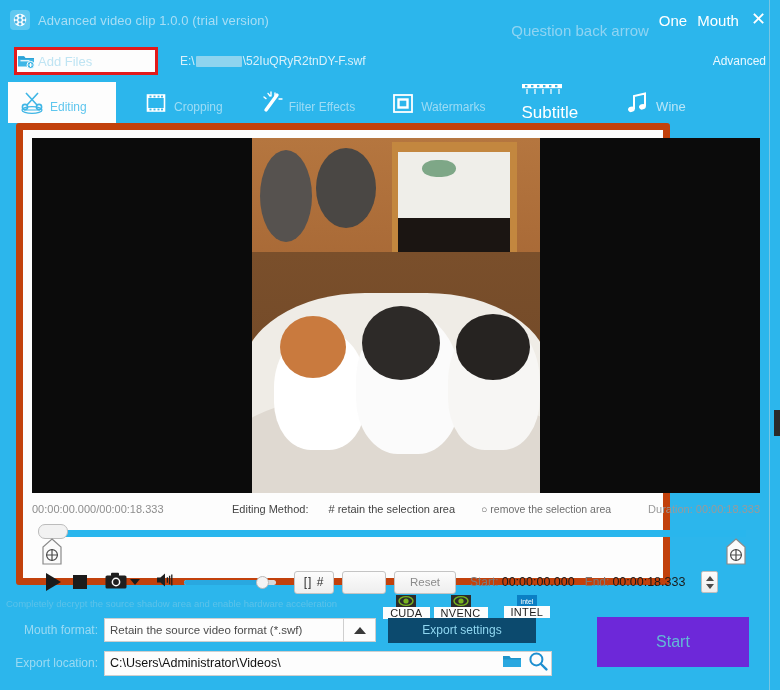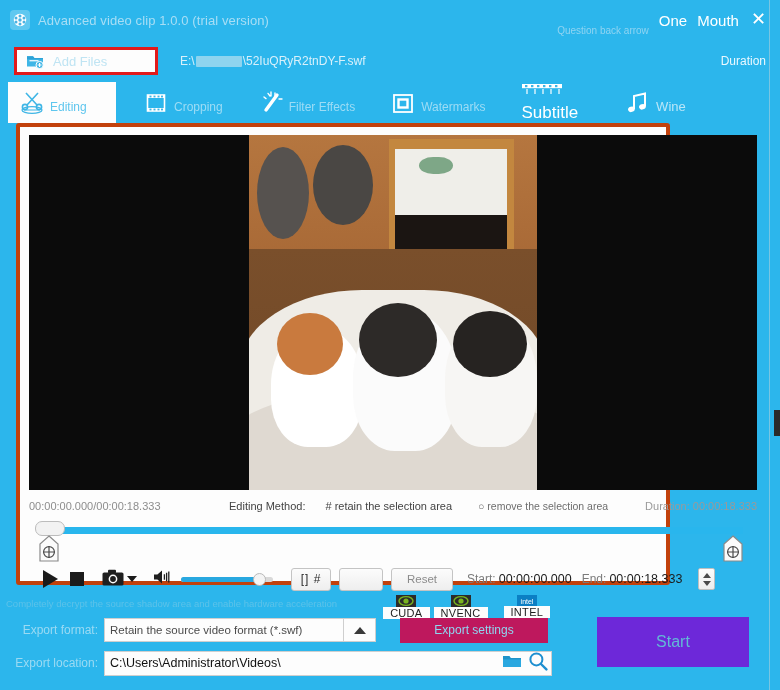--- a/index.html
+++ b/index.html
@@ -29,43 +29,42 @@
     flex:0 0 auto;
   }
   .app-icon svg { display:block; }
   .app-title {
     font-size:13px; color:#a8def5; letter-spacing:.1px; white-space:nowrap;
   }
   .title-right {
     margin-left:auto; display:flex; align-items:center; gap:10px;
     padding-right:12px;
   }
-  .tr-small { font-size:10px; color:#8fd4f2; white-space:nowrap;margin-top:20px; }
+  .tr-small { font-size:15px; color:#8fd4f2; white-space:nowrap;margin-top:20px; }
   .tr-item { font-size:15px; color:#ffffff; white-space:nowrap; }
   .close-x {
     font-size:18px; color:#ffffff; line-height:1; font-weight:400;
     padding:0 2px 2px 2px; cursor:default;
   }
 
   
   .addrow {
     position:absolute; left:0; top:40px; width:780px; height:42px;
     display:flex; align-items:center;
   }
   .addfiles-wrap {
     position:relative; margin-left:14px;
     border:3px solid #e21a1a; padding:0;
     width:144px; height:28px;
     display:flex; align-items:center;
     background:#fbfbfb;
   }
   .addfiles-btn {
     width:100%; height:100%;
-    display:flex; align-items:center; gap:9px;
-    padding-left:9px;
+    display:flex; align-items:center; gap:3px;
     background:#fdfdfd;
   }
   .af-icon { width:18px; height:16px; flex:0 0 auto; }
   .af-label { font-size:13px; color:#bfe4f3; white-space:nowrap; }
   .filepath {
     margin-left:22px; font-size:12px; color:#d8f0fb; white-space:nowrap;
     display:flex; align-items:center;
   }
   .redact {
     display:inline-block; width:46px; height:11px;
@@ -89,21 +88,21 @@
   .tab.active { background:#fdfdfd; }
   .tab-ico { width:28px; height:26px; display:flex; align-items:center; justify-content:center; flex:0 0 auto; }
   .tab-label { font-size:12px; color:#9ddcf5; white-space:nowrap;margin-top:8px; }
   .tab.active .tab-label { color:#5ec6ee; }
   .tab-label.big { font-size:17px; color:#ffffff; }
   .tab-label.wine { font-size:13px; color:#bae6f8; }
 
   
   .panel {
     position:absolute; left:16px; top:123px; width:654px; height:462px;
-    background:#fdfdfd; border:4px solid #c2410c; border-radius:3px;
+    background:#fdfdfd; border:7px solid #c2410c; border-radius:3px;
   }
   .video {
     position:absolute; left:9px; top:8px; width:728px; height:355px;
     background:#0b0b0b; overflow:hidden;
   }
   .vid-inner {
     position:absolute; left:50%; top:0; transform:translateX(-50%);
     width:288px; height:355px; overflow:hidden;
   }
   .v-wall2 { position:absolute; left:0; top:0; width:288px; height:200px;
@@ -228,21 +227,21 @@
     width:240px; height:24px; background:#fdfdfd; border:1px solid #cfcfcf;
     display:flex; align-items:center; padding-left:5px;
     font-size:11.5px; color:#4b4b4b; white-space:nowrap; overflow:hidden;
   }
   .fmt-arrow {
     width:32px; height:24px; background:#fdfdfd; border:1px solid #cfcfcf; border-left:none;
     display:flex; align-items:center; justify-content:center;
   }
   .fmt-arrow i { width:0;height:0;border-left:6px solid transparent;border-right:6px solid transparent;border-bottom:7px solid #3a3a3a; display:block; }
   .exp-settings {
-    margin-left:24px; width:148px; height:25px; background:#be185d;
+    margin-left:12px; width:148px; height:25px; background:#0c4a6e;
     display:flex; align-items:center; justify-content:center;
     font-size:12px; color:#8fd6f0;
   }
   .exp-loc-row {
     position:absolute; left:0; top:649px; width:780px; height:28px;
     display:flex; align-items:center;
   }
   .loc-field {
     width:448px; height:25px; background:#fdfdfd; border:1px solid #cfcfcf;
     display:flex; align-items:center; padding-left:5px;
@@ -305,21 +304,21 @@
           </svg>
         </span>
         <span class="af-label">Add Files</span>
       </div>
     </div>
     <div class="filepath">
       <span>E:\</span>
       <span class="redact"></span>
       <span>\52IuQRyR2tnDY-F.swf</span>
     </div>
-    <div class="tutorial">Duration</div>
+    <div class="tutorial">Advanced</div>
   </div>
 
   <div class="tabs">
 
     <div class="tab active" style="margin-left:8px;width:108px;">
       <span class="tab-ico">
         <svg width="26" height="24" viewBox="0 0 26 24">
           <path d="M7 2 L18 14 M19 2 L8 14" stroke="#3fb6e6" stroke-width="1.6" fill="none"></path>
           <circle cx="6" cy="16" r="2.6" fill="none" stroke="#3fb6e6" stroke-width="1.6"></circle>
           <circle cx="20" cy="16" r="2.6" fill="none" stroke="#3fb6e6" stroke-width="1.6"></circle>
@@ -526,21 +525,21 @@
           <svg width="18" height="11" viewBox="0 0 18 11">
             <text x="9" y="8.6" font-family="Liberation Sans, sans-serif" font-size="7" fill="#ffffff" text-anchor="middle">intel</text>
           </svg>
         </span>
         <span class="badge-txt">INTEL</span>
       </span>
     </span>
   </div>
 
   <div class="exp-fmt-row">
-    <span class="exp-label">Export format:</span>
+    <span class="exp-label">Mouth format:</span>
     <span class="fmt-field">Retain the source video format (*.swf)</span>
     <span class="fmt-arrow">
       <i></i>
     </span>
     <span class="exp-settings">Export settings</span>
   </div>
 
   <div class="exp-loc-row">
     <span class="exp-label">Export location:</span>
     <span class="loc-field">C:\Users\Administrator\Videos\</span>

